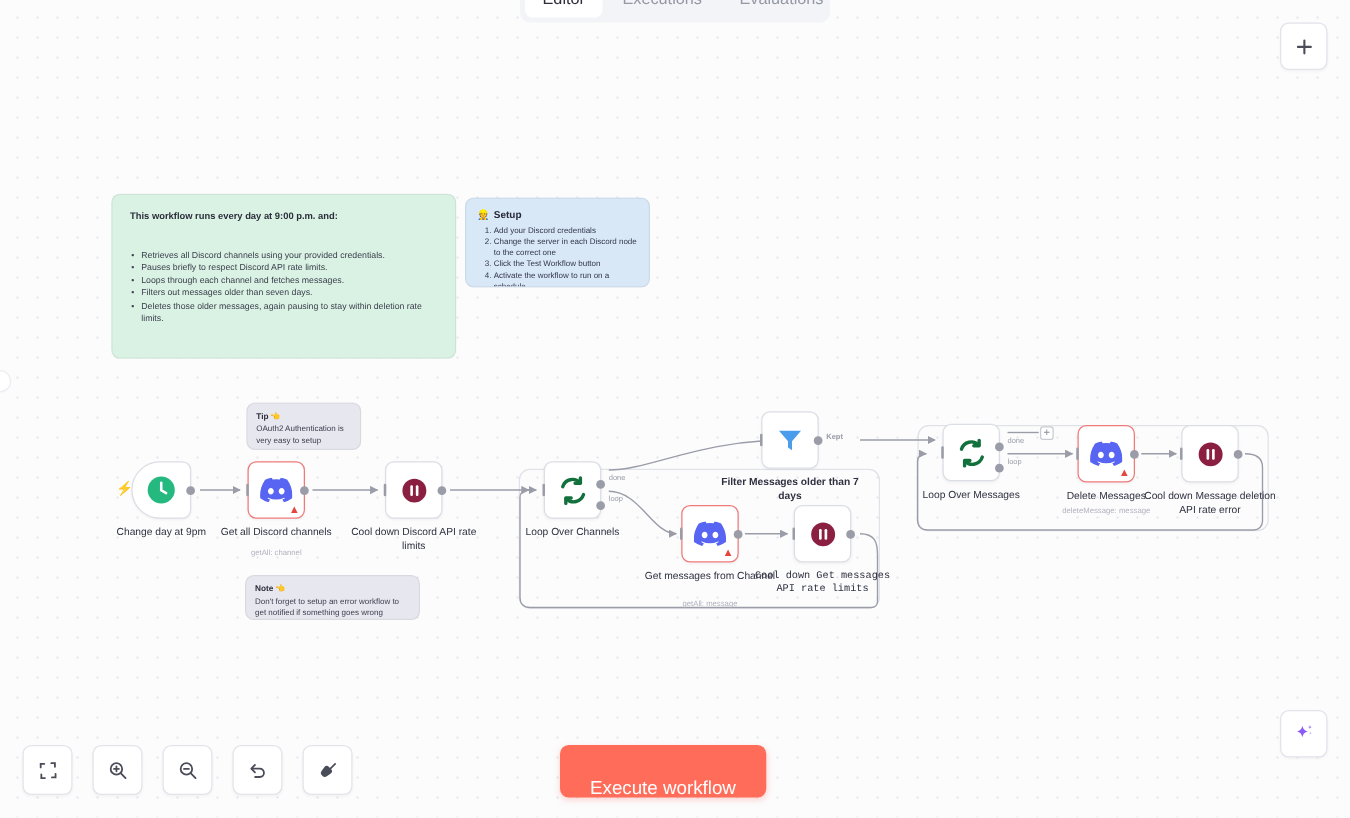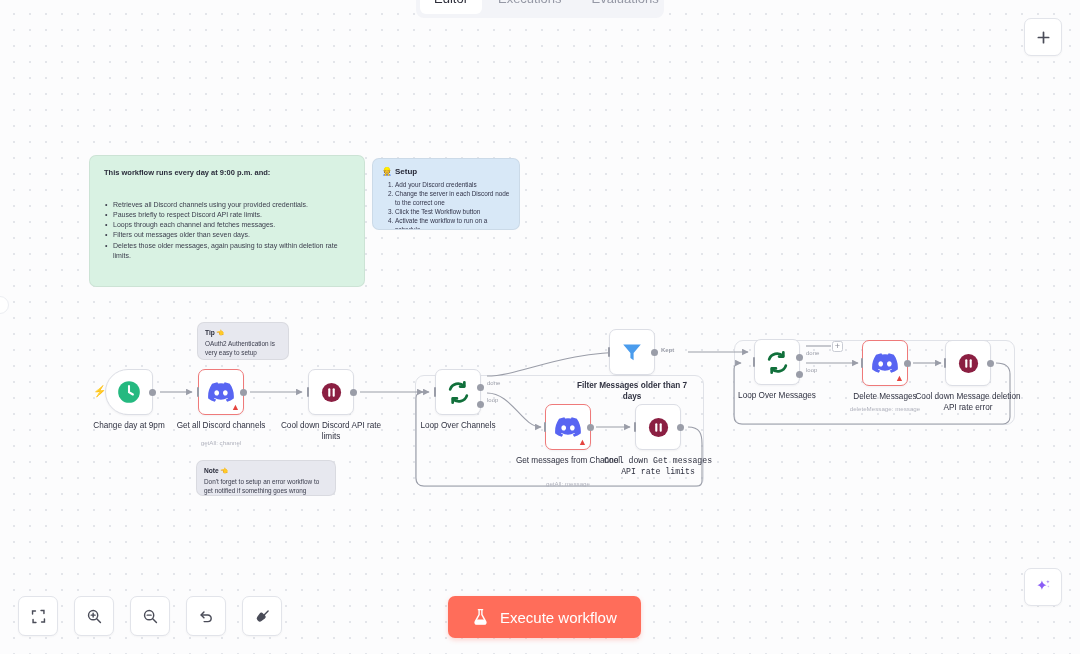--- a/index.html
+++ b/index.html
@@ -72,20 +72,21 @@
   
   #execute-btn {
     position: absolute; left: 448px; bottom: 16px;
     height: 42px; padding: 15px 24px;
     background: #ff6d5a; color: #fff;
     border: none; border-radius: 7px;
     display: flex; align-items: center; gap: 11px;
     font-size: 15px; font-family: "Liberation Sans", sans-serif;
     cursor: pointer;
     box-shadow: 0 2px 5px rgba(255,109,90,0.28);
+    flex-direction: column;
   }
 
   
   .sticky {
     position: absolute; border-radius: 7px; overflow: hidden;
     border: 1px solid rgba(0,0,0,0.06);
   }
   .sticky.green { background: #d9f2e3; }
   .sticky.blue  { background: #d8e8f7; }
   .sticky.grey  { background: #e7e8ef; }

